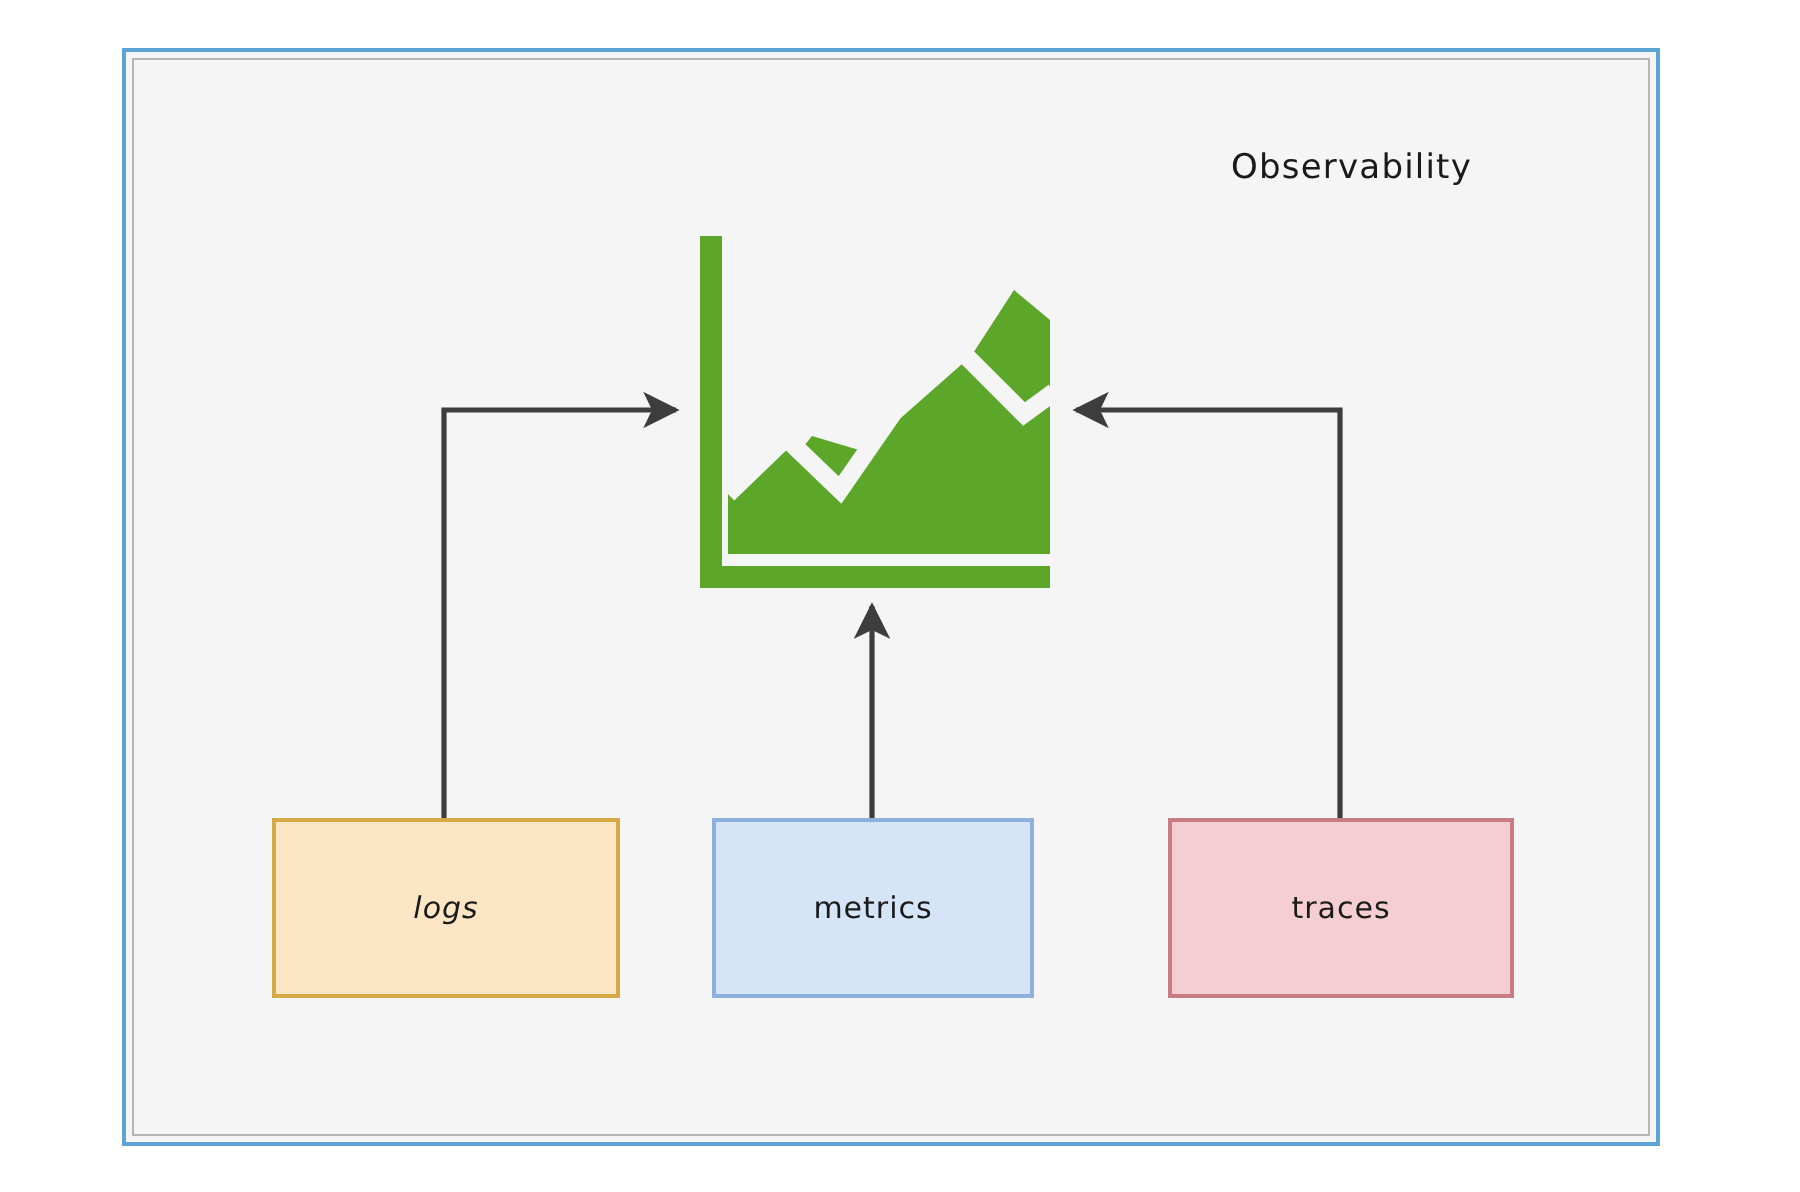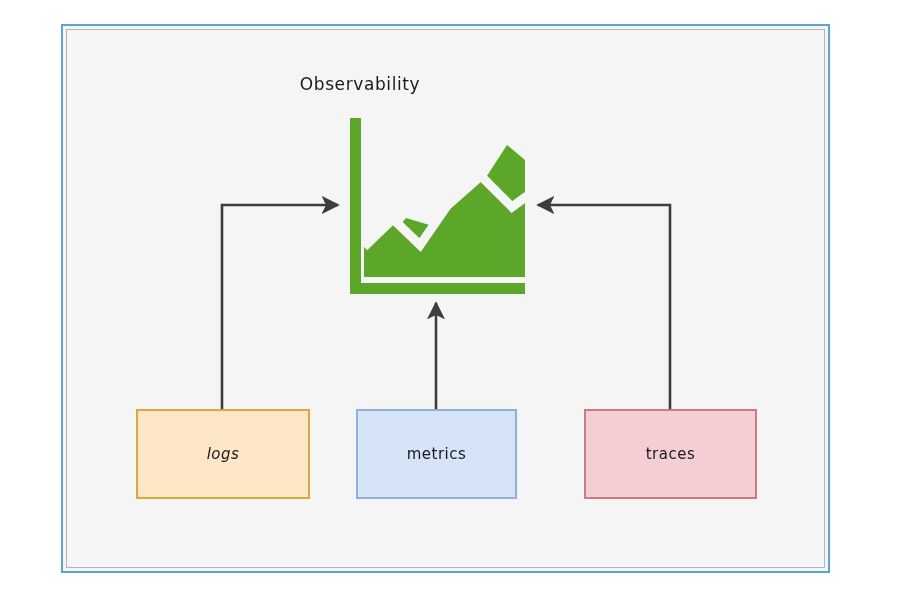--- a/index.html
+++ b/index.html
@@ -43,21 +43,21 @@
     border: 1px solid #b5b5b5;
     background: #f5f5f5;
   }
 
   
   #diagram-title {
     position: absolute;
     left: 0;
     top: 74px;
     width: 752px;
-    text-align: center;
+    text-align: right;
     font-family: "DejaVu Sans", sans-serif;
     font-size: 17px;
     letter-spacing: 0.6px;
     color: #1a1a1a;
     white-space: nowrap;
   }
   
   #diagram-title > span { position: relative; left: -16px; }
 
   

